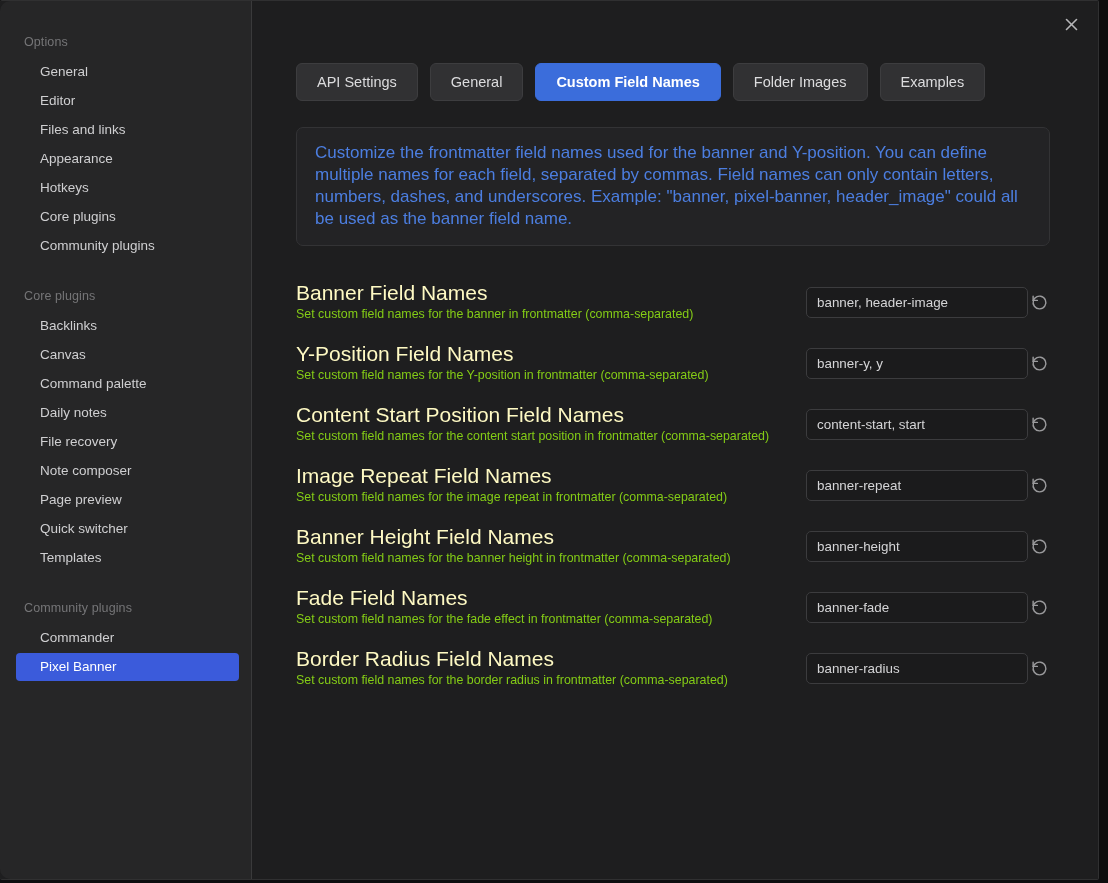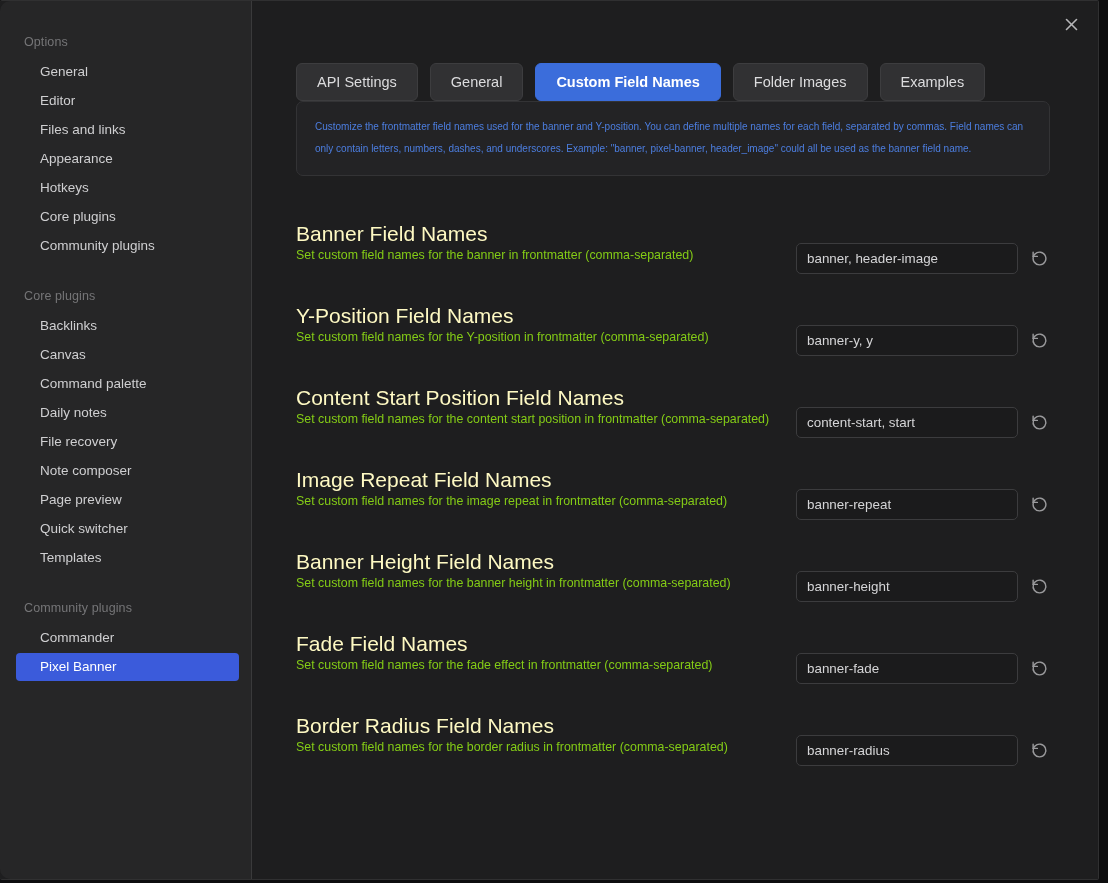--- a/index.html
+++ b/index.html
@@ -84,20 +84,21 @@
   }
 
   .content {
     padding: 62px 48px 0 44px;
   }
 
   
   .tabs {
     display: flex;
     gap: 12px;
+    margin-bottom: 26px;
   }
   .tab {
     background: #313133;
     color: #dcdcde;
     border: 1px solid #3d3d3f;
     border-radius: 6px;
     font-size: 14.5px;
     padding: 9px 20px;
     cursor: pointer;
     line-height: 18px;
@@ -111,21 +112,21 @@
     font-weight: 700;
   }
 
   
   .info-box {
     background: #232325;
     border: 1px solid #333335;
     border-radius: 7px;
     padding: 14px 18px 15px 18px;
     color: #4c7ee0;
-    font-size: 10px;
+    font-size: 17px;
     line-height: 22px;
     margin-bottom: 26px;
     max-width: 754px;
   }
 
   
   .settings-list { max-width: 756px; }
   .setting-row {
     display: flex;
     align-items: center;
@@ -141,23 +142,21 @@
     margin-bottom: 3px;
   }
   .setting-desc {
     color: #84cc16;
     font-size: 12.4px;
     line-height: 17px;
   }
   .setting-control {
     display: flex;
     align-items: center;
-    gap: 10px;
     flex: 0 0 auto;
-    margin-top: 31px;
   }
   .text-input {
     width: 222px;
     background: #1b1b1c;
     border: 1px solid #3c3c3e;
     border-radius: 5px;
     color: #d5d5d7;
     font-size: 13.4px;
     padding: 7px 10px;
     height: 31px;

